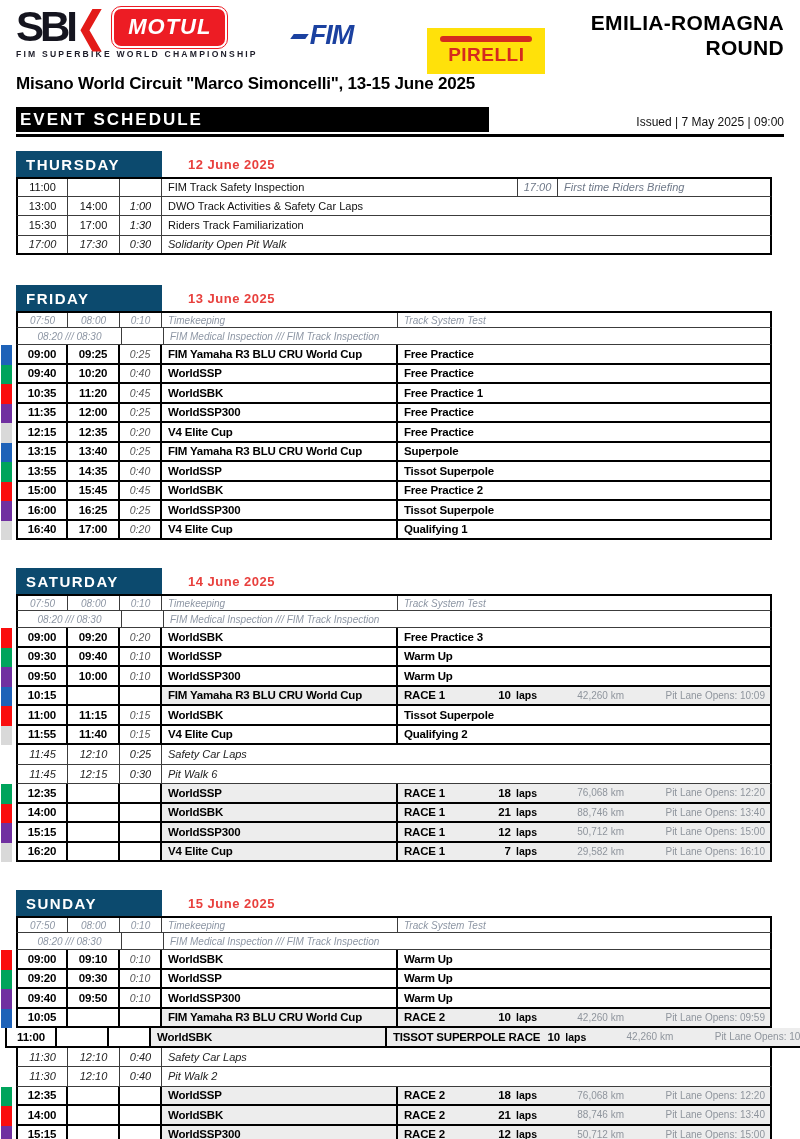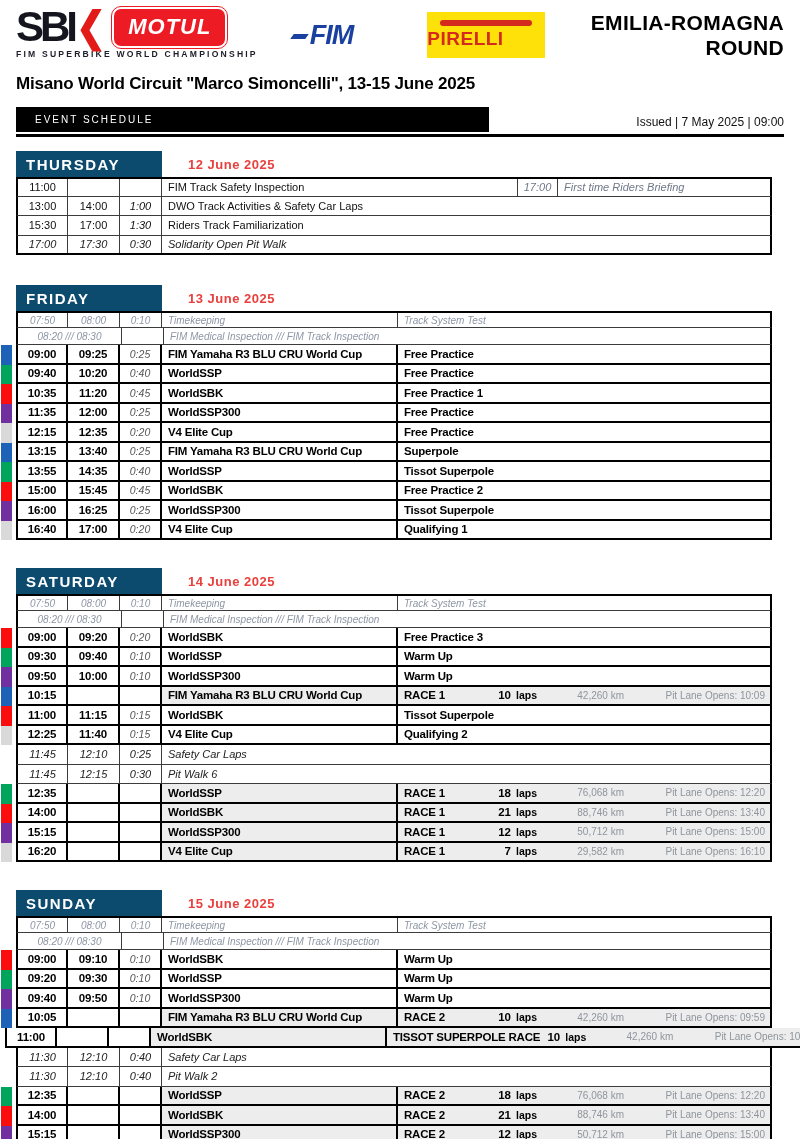--- a/index.html
+++ b/index.html
@@ -13,33 +13,33 @@
   .sbk-text { font-size: 42px; font-weight: 900; letter-spacing: -4px; color: #15151f; line-height: .8; }
   .sbk-chev { color: #e31b18; font-size: 36px; font-weight: 900; line-height: .8; margin-left: 2px; transform: scaleY(1.15); }
   .motul { background: #ed1c24; color: #fff; font-style: italic; font-weight: 900; font-size: 22px;
     letter-spacing: 1px; padding: 5px 14px 6px; border-radius: 9px; border: 2px solid #fff;
     outline: 1px solid #ed1c24; margin-left: 6px; }
   .sbk-sub { font-size: 8.6px; letter-spacing: 2.2px; color: #1d1d29; font-weight: 600; margin-top: 3px; white-space: nowrap; }
   .fim { margin: 12px 0 0 34px; font-style: italic; font-weight: 900; font-size: 27px;
     color: #1b41a0; letter-spacing: -1px; display: flex; align-items: center; justify-content: center; }
   .fim-dash { display: inline-block; width: 15px; height: 5px; background: #1b41a0;
     transform: skewX(-35deg); margin-right: 3px; margin-top: 2px; }
-  .pirelli { background: #ffe10a; width: 118px; height: 46px; margin: 4px 0 0 74px;
-    position: relative; display: flex; align-items: flex-end; justify-content: flex-start; }
+  .pirelli { background: #ffe10a; width: 118px; height: 46px; margin: 20px 0 0 74px;
+    position: relative; display: flex; align-items: flex-end; justify-content: center; }
   .pirelli-bar { position: absolute; top: 8px; left: 13px; right: 13px; height: 6px;
     background: #d52b1e; border-radius: 3px; }
   .pirelli-text { color: #d52b1e; font-weight: 900; font-size: 19px; letter-spacing: .5px; margin-bottom: 8px; }
   .round { margin-left: auto; text-align: right; font-weight: 900; font-size: 21px;
     letter-spacing: .3px; line-height: 1.18; padding-top: 3px; }
 
   
   .circuit-title { margin: 16px 16px 0; font-size: 17px; font-weight: 700; letter-spacing: -0.2px; }
   .bar-row { display: flex; align-items: flex-end; margin: 13px 16px 0; }
   .black-bar { background: #000; color: #fff; width: 473px; height: 25px; display: flex;
-    align-items: center; padding-left: 19px; font-weight: 400; font-size: 10px; letter-spacing: 2px; }
+    align-items: center; padding-left: 4px; font-weight: 700; font-size: 17px; letter-spacing: 2px; }
   .issued { margin-left: auto; font-size: 12px; color: #111; padding-bottom: 3px; }
   .rule { height: 3px; background: #000; margin: 2px 16px 0; }
 
   
   .day.d0 { margin-top: 14px; } .day.d1 { margin-top: 30px; }
   .day.d2 { margin-top: 28px; } .day.d3 { margin-top: 28px; }
   .day-header { display: flex; align-items: center; height: 26px; margin-left: 16px; }
   .day-box { background: #0c4a6e; color: #fff; width: 146px; height: 26px; display: flex;
     align-items: center; padding-left: 10px; font-weight: 800; font-size: 15px; letter-spacing: 1.5px; }
   .day-date { color: #e8403d; font-weight: 700; font-size: 13px; margin-left: 26px; letter-spacing: .5px; }
@@ -378,21 +378,21 @@
             <div class="c-t1">11:00</div>
             <div class="c-t2">11:15</div>
             <div class="c-dur">0:15</div>
             <div class="c-cls">WorldSBK</div>
             <div class="c-session">Tissot Superpole</div>
           </div>
         </div>
         <div class="row r-session">
           <div class="stripe" style="background: rgb(217, 217, 217);"></div>
           <div class="cells">
-            <div class="c-t1">12:25</div>
+            <div class="c-t1">11:55</div>
             <div class="c-t2">11:40</div>
             <div class="c-dur">0:15</div>
             <div class="c-cls">V4 Elite Cup</div>
             <div class="c-session">Qualifying 2</div>
           </div>
         </div>
         <div class="row r-plainitalic">
           <div class="stripe"></div>
           <div class="cells">
             <div class="c-t1">11:45</div>

